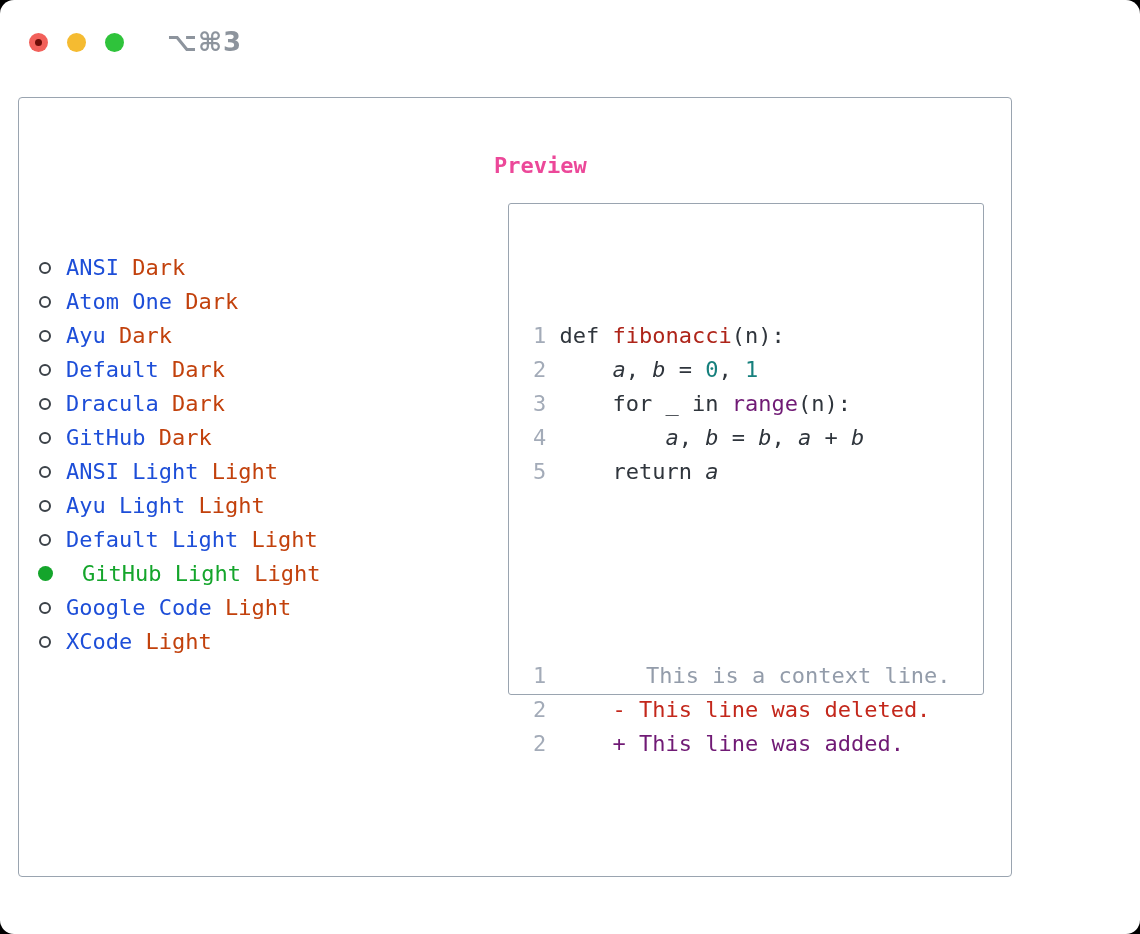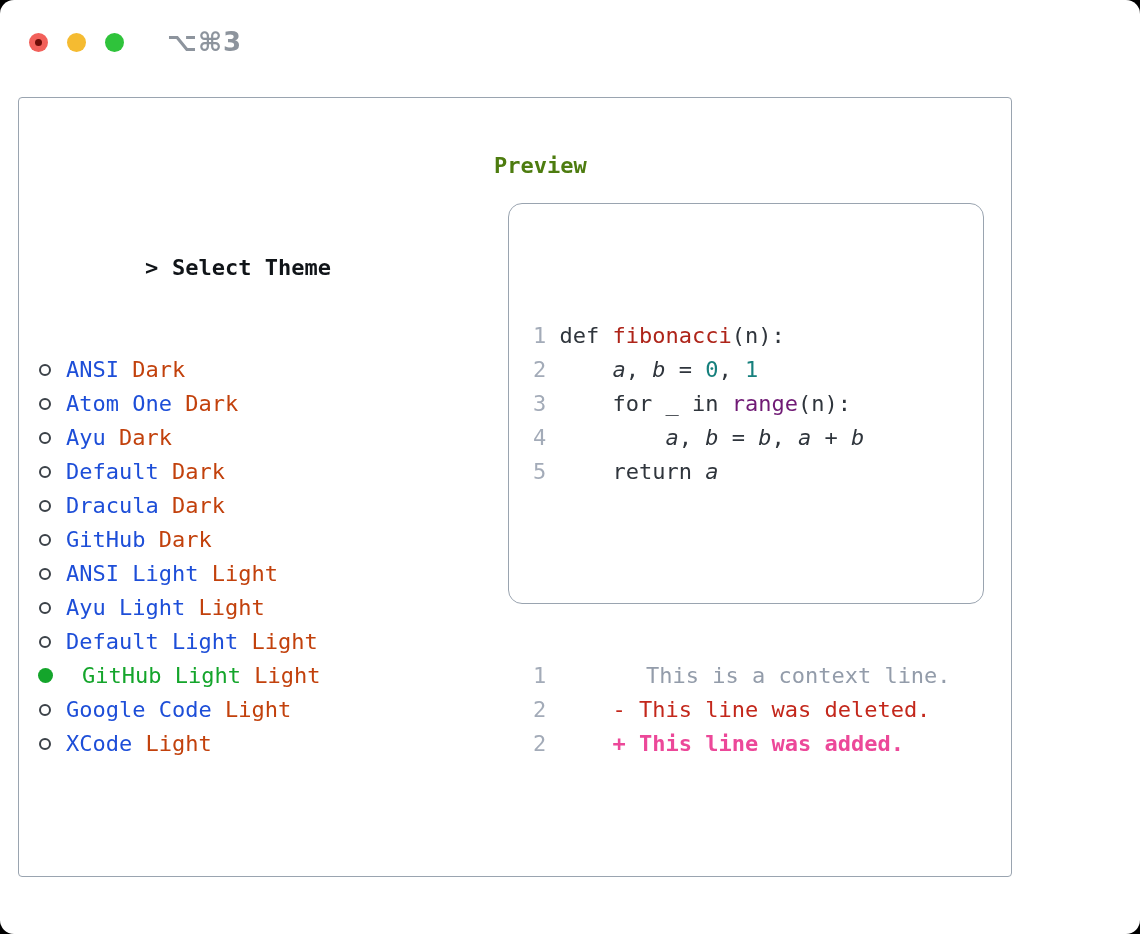--- a/index.html
+++ b/index.html
@@ -41,61 +41,58 @@
   .circle-filled {
     display:inline-block; width:15px; height:15px; border-radius:50%;
     background:#14a52b; margin-right:10px; margin-left:-1px; vertical-align:0px;
   }
   .item-name { color:#1d4ed8; }
   .item-name.sel { color:#14a52b;margin-left:16px; }
   .item-tag { color:#c2410c; }
   
   .preview-header {
     position:absolute; left:475px; top:51px; height:34px; line-height:34px;
-    font-size:22px; font-weight:bold; color:#4d7c0f;
+    font-size:22px; font-weight:bold; color:#ec4899;
   }
   .preview-box {
-    position:absolute; left:489px; top:105px; width:476px; height:401px;
-    border:1.5px solid #9aa4b0; border-radius:14px; background:#fff;
+    position:absolute; left:489px; top:105px; width:476px; height:492px;
+    border:1.5px solid #9aa4b0; border-radius:3px; background:#fff;
   }
   .code {
     position:absolute; left:24px; top:47px;
     font-size:22px; line-height:34px; white-space:pre;
   }
   .code-line { height:34px; }
   .c-num   { color:#a3abb8; }
   .c-plain { color:#2f353c; }
   .c-fn    { color:#ae2419; }
   .c-lit   { color:#17807d; }
   .c-bi    { color:#701a75; }
   .c-var   { color:#2f353c; font-style:italic; }
   .c-ctx   { color:#939caa;margin-left:7px; }
   .c-del   { color:#c3271b;text-align:right; }
-  .c-add   { color:#ec4899;font-weight:bold; }
+  .c-add   { color:#701a75; }
 </style>
 </head>
 <body>
 
 <div class="window">
 
   <div class="titlebar">
     <span class="light light-red">
       <span class="light-dot"></span>
     </span>
     <span class="light light-yellow"></span>
     <span class="light light-green"></span>
     <span class="win-title">⌥⌘3</span>
   </div>
 
   <div class="panel">
 
     <div class="left-col" id="left-col">
-      <div class="row">
-        <span class="marker cursor-gt">&gt;</span><span class="hdr">Select Theme</span>
-      </div>
       
       <div id="theme-rows"><div class="row"><span class="marker"><span class="circle-open"></span></span><span class="item-name">ANSI</span> <span class="item-tag">Dark</span></div><div class="row"><span class="marker"><span class="circle-open"></span></span><span class="item-name">Atom One</span> <span class="item-tag">Dark</span></div><div class="row"><span class="marker"><span class="circle-open"></span></span><span class="item-name">Ayu</span> <span class="item-tag">Dark</span></div><div class="row"><span class="marker"><span class="circle-open"></span></span><span class="item-name">Default</span> <span class="item-tag">Dark</span></div><div class="row"><span class="marker"><span class="circle-open"></span></span><span class="item-name">Dracula</span> <span class="item-tag">Dark</span></div><div class="row"><span class="marker"><span class="circle-open"></span></span><span class="item-name">GitHub</span> <span class="item-tag">Dark</span></div><div class="row"><span class="marker"><span class="circle-open"></span></span><span class="item-name">ANSI Light</span> <span class="item-tag">Light</span></div><div class="row"><span class="marker"><span class="circle-open"></span></span><span class="item-name">Ayu Light</span> <span class="item-tag">Light</span></div><div class="row"><span class="marker"><span class="circle-open"></span></span><span class="item-name">Default Light</span> <span class="item-tag">Light</span></div><div class="row"><span class="marker"><span class="circle-filled"></span></span><span class="item-name sel">GitHub Light</span> <span class="item-tag">Light</span></div><div class="row"><span class="marker"><span class="circle-open"></span></span><span class="item-name">Google Code</span> <span class="item-tag">Light</span></div><div class="row"><span class="marker"><span class="circle-open"></span></span><span class="item-name">XCode</span> <span class="item-tag">Light</span></div></div>
       <div class="row spacer"></div>
       <div class="row spacer"></div>
       
       
       
       
       
     </div>

